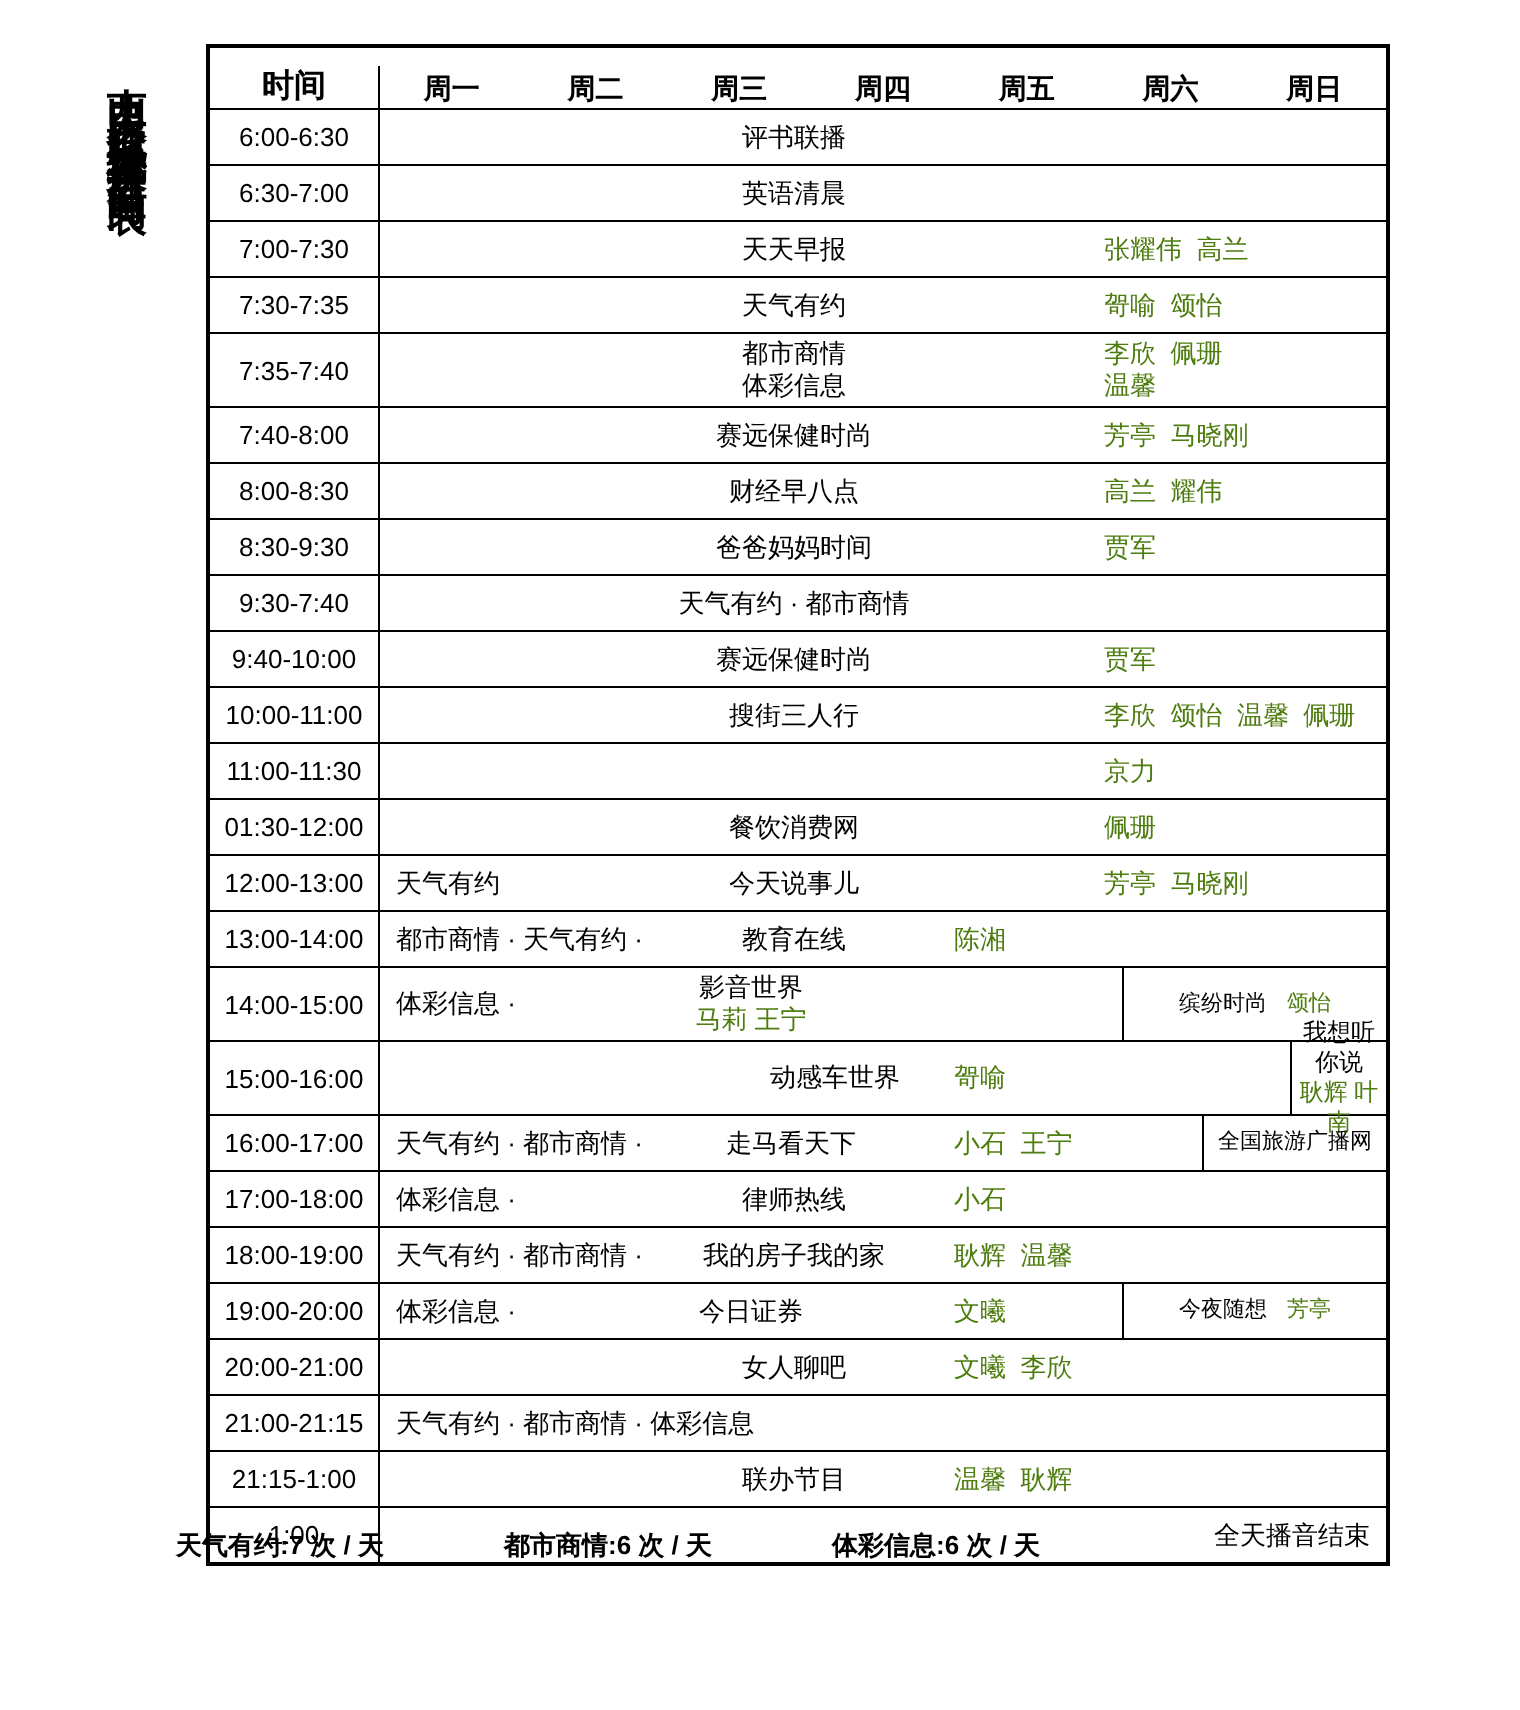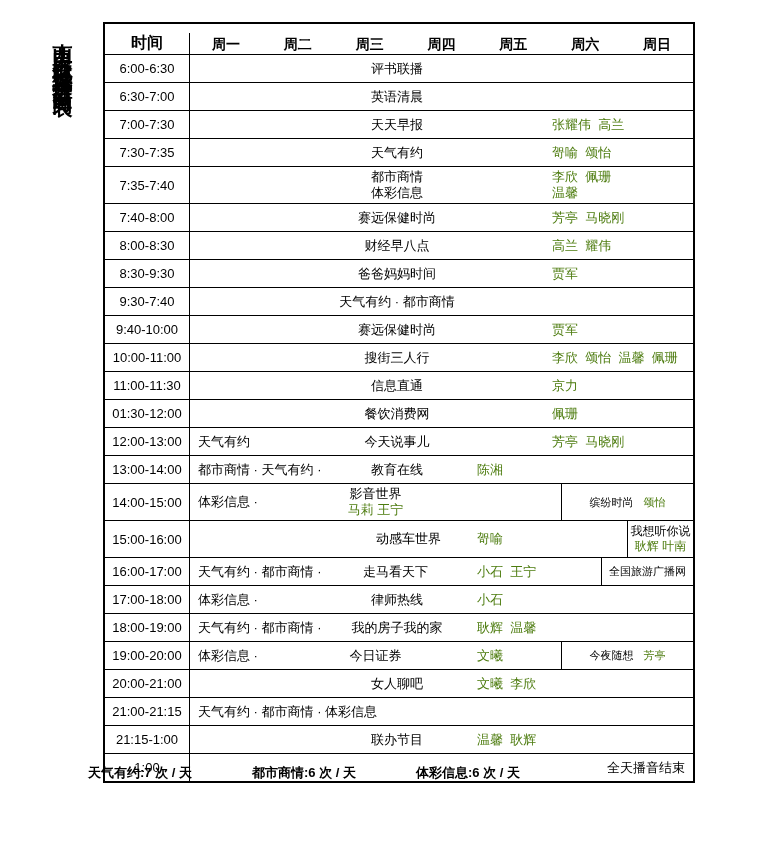--- a/index.html
+++ b/index.html
@@ -174,23 +174,20 @@
                 <div>搜街三人行</div>
               </div>
               <div class="hosts red far"><div>李欣  颂怡  温馨  佩珊</div></div>
             </div>
           </div>
         </div>
         <div class="row">
           <div class="time">11:00-11:30</div>
           <div class="body">
             <div class="main">
-              <div class="prog">
-                <div>信息直通</div>
-              </div>
               <div class="hosts red far"><div>京力</div></div>
             </div>
           </div>
         </div>
         <div class="row">
           <div class="time">01:30-12:00</div>
           <div class="body">
             <div class="main">
               <div class="prog">
                 <div>餐饮消费网</div>
@@ -240,21 +237,21 @@
         </div>
         <div class="row tall">
           <div class="time">15:00-16:00</div>
           <div class="body">
             <div class="main">
               <div class="prog full">
                 <div>动感车世界</div>
               </div>
               <div class="hosts red mid"><div>哿喻</div></div>
             </div>
-            <div class="rcell small" style="width: 66px;">
+            <div class="rcell small" style="width: 48px;">
               <div><span>我想听你说</span></div>
               <div class="red">耿辉  叶南</div>
             </div>
           </div>
         </div>
         <div class="row">
           <div class="time">16:00-17:00</div>
           <div class="body">
             <div class="main">
               <div class="left-text">天气有约 · 都市商情 ·</div>

